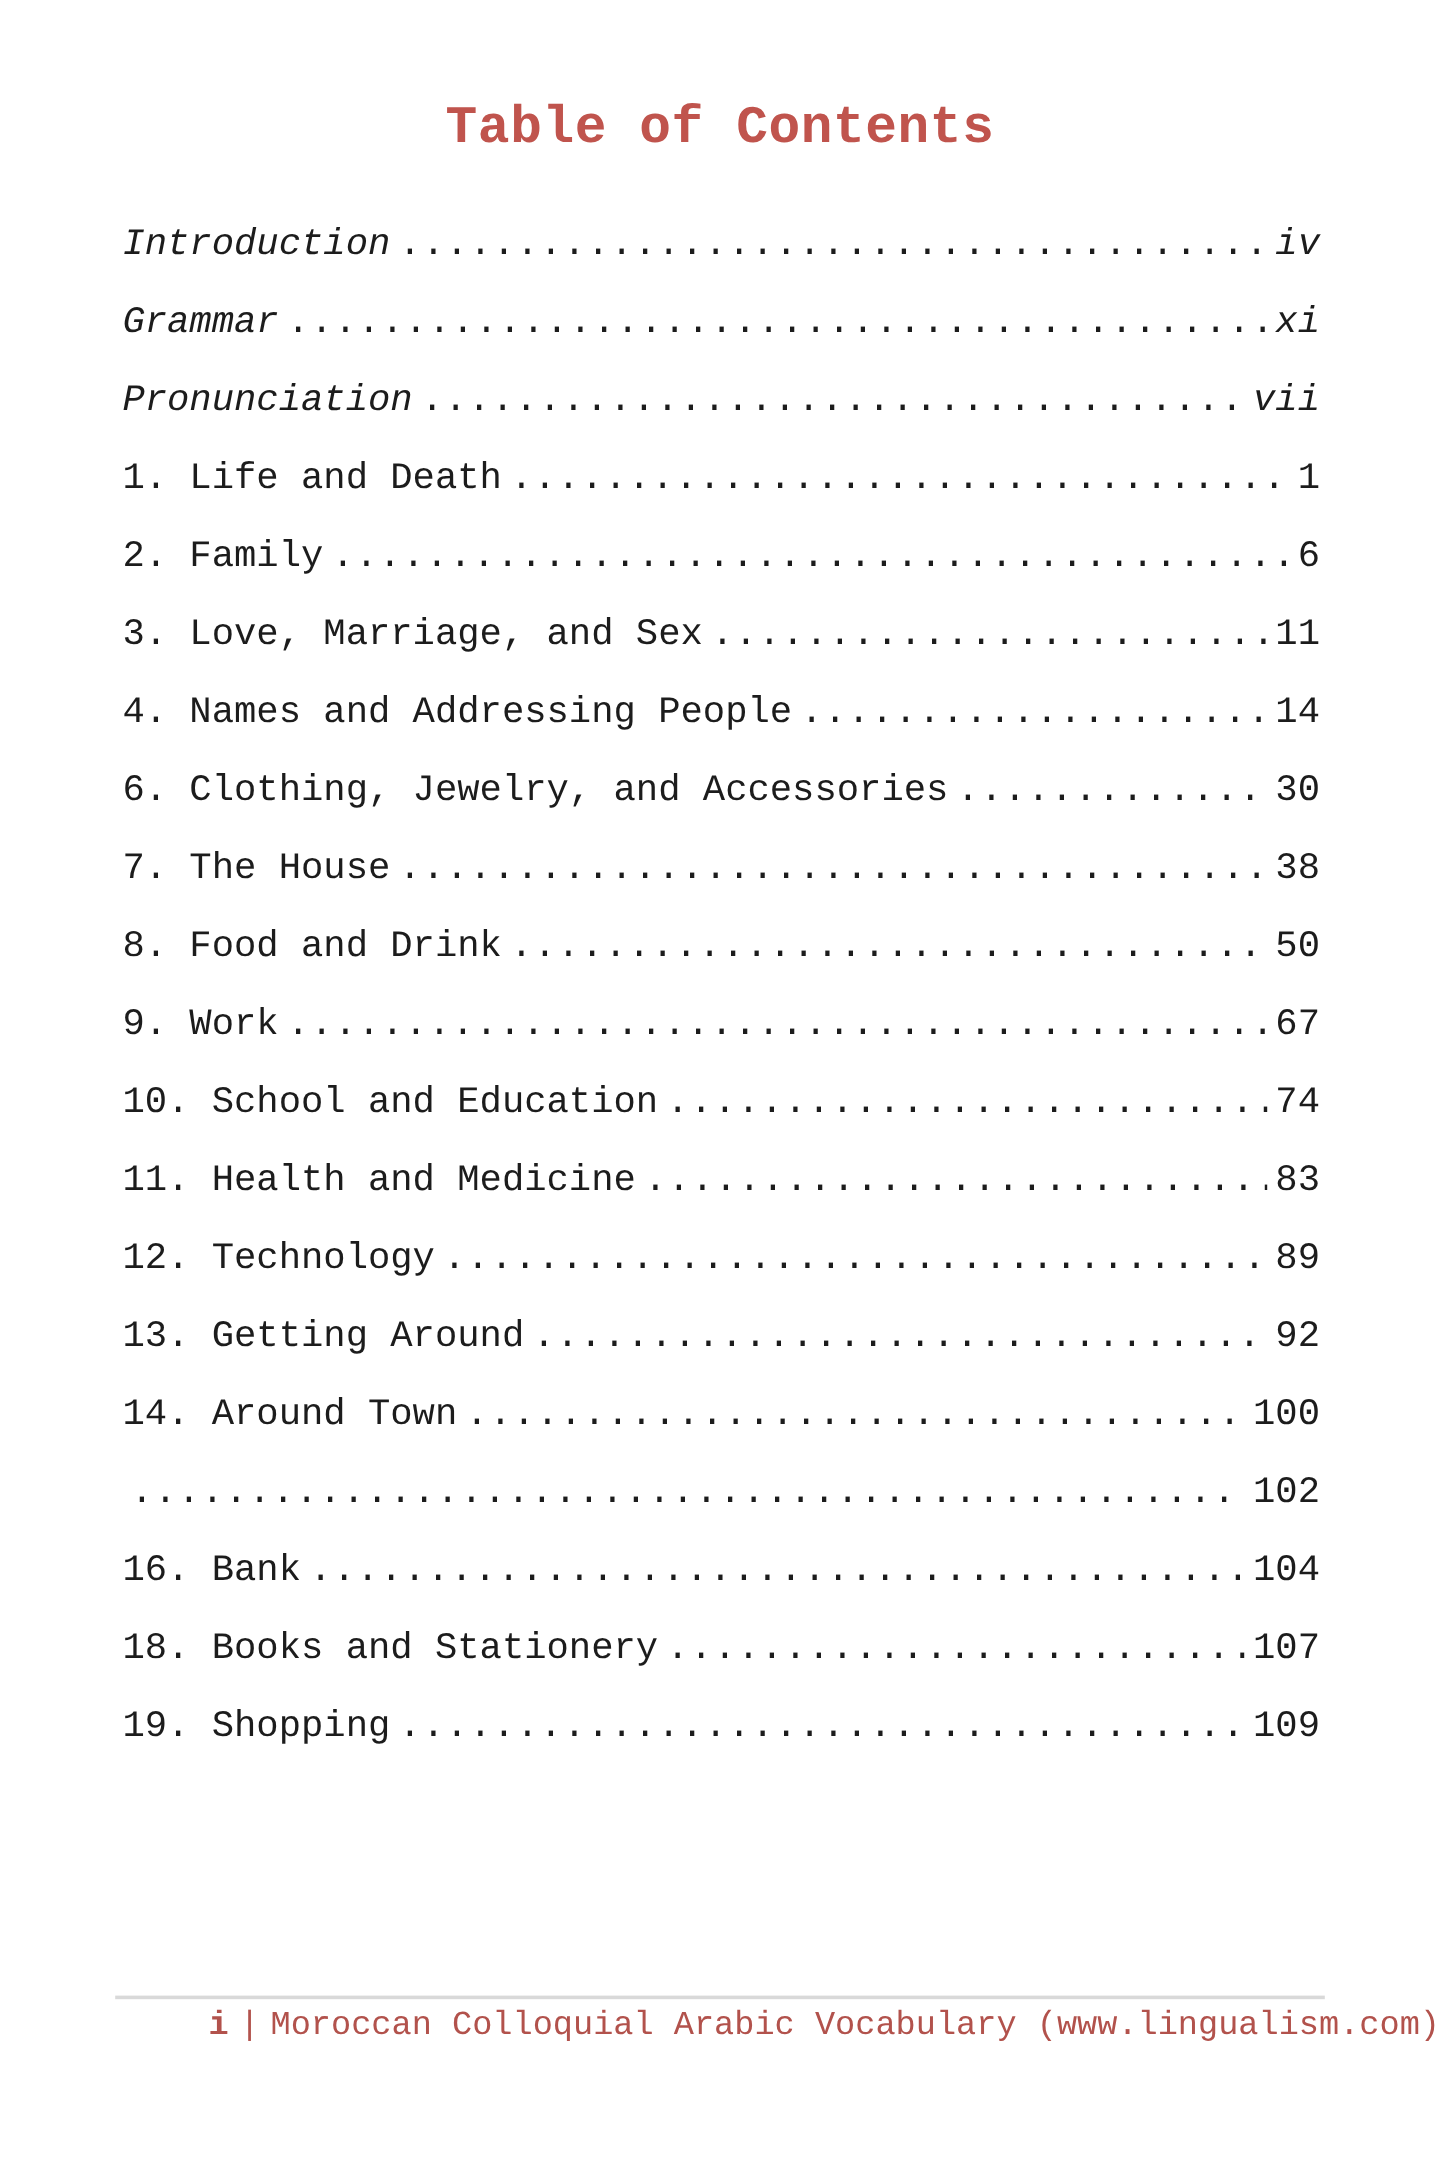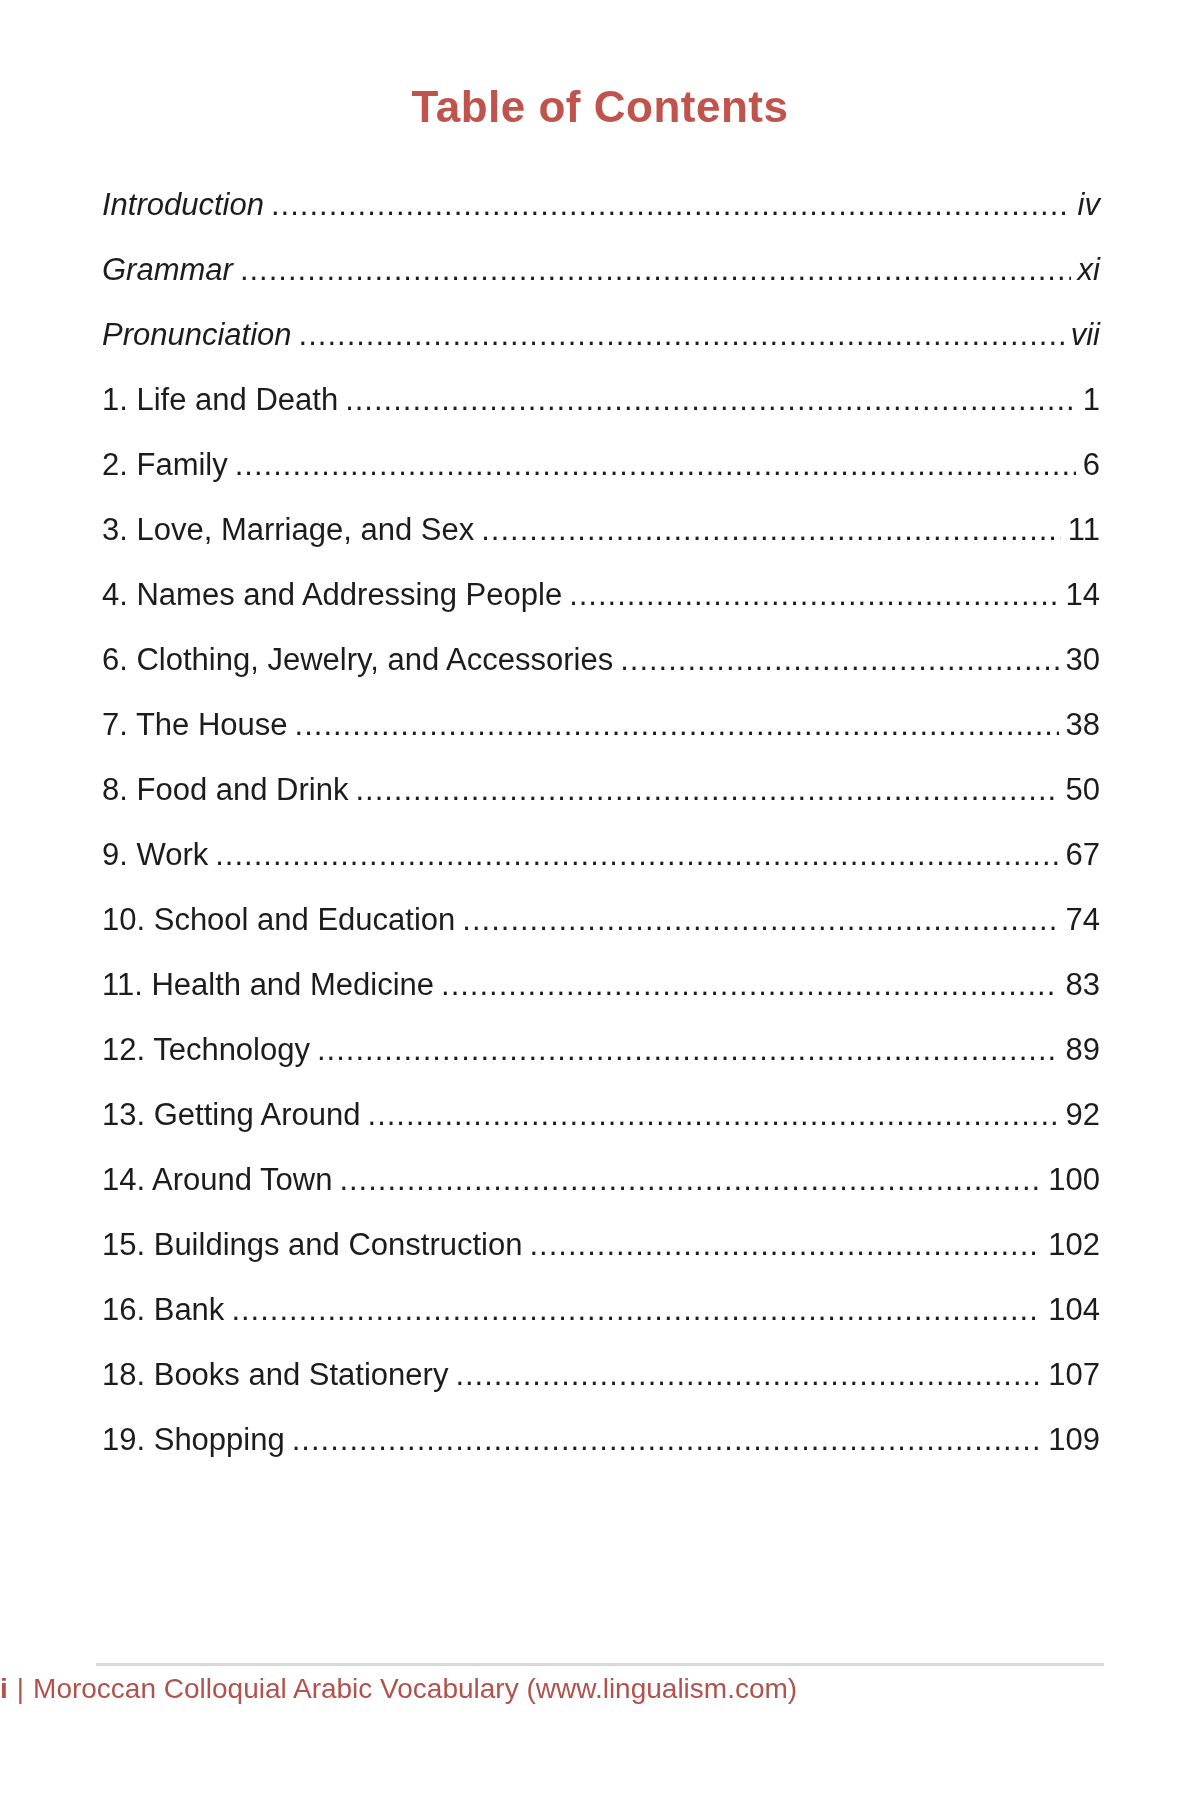--- a/index.html
+++ b/index.html
@@ -9,21 +9,21 @@
     --rule-color: #d9d9d9;
     --page-bg: #ffffff;
   }
   * { margin: 0; padding: 0; box-sizing: border-box; }
   html, body { background: #ffffff; }
   .page {
     position: relative;
     width: 1200px;
     height: 1780px;
     background: var(--page-bg);
-    font-family: Liberation Sans, sans-serif;
+    font-family: Liberation Mono, monospace;
     overflow: hidden;
   }
   .page-title {
     position: absolute;
     top: 82px;
     left: 0;
     width: 100%;
     text-align: center;
     font-size: 44px;
     font-weight: bold;
@@ -67,21 +67,21 @@
     top: 1663px;
     width: 1008px;
     height: 3px;
     background: var(--rule-color);
   }
   .page-footer {
     position: absolute;
     top: 1673px;
     left: 0;
     width: 100%;
-    text-align: left;
+    text-align: right;
     font-size: 28px;
     color: var(--footer-color);
   }
   .page-footer .marker { font-weight: bold; }
   .page-footer .sep { margin: 0 9px; font-weight: normal; }
 </style>
 </head>
 <body>
 
 <div class="page">
@@ -163,21 +163,20 @@
       <span class="toc-label">13. Getting Around</span>
       <span class="toc-dots"></span>
       <span class="toc-page">92</span>
     </li>
       <li class="toc-row">
       <span class="toc-label">14. Around Town</span>
       <span class="toc-dots"></span>
       <span class="toc-page">100</span>
     </li>
       <li class="toc-row">
-      <span class="toc-label">15. Buildings and Construction</span>
       <span class="toc-dots"></span>
       <span class="toc-page">102</span>
     </li>
       <li class="toc-row">
       <span class="toc-label">16. Bank</span>
       <span class="toc-dots"></span>
       <span class="toc-page">104</span>
     </li>
       <li class="toc-row">
       <span class="toc-label">18. Books and Stationery</span>

